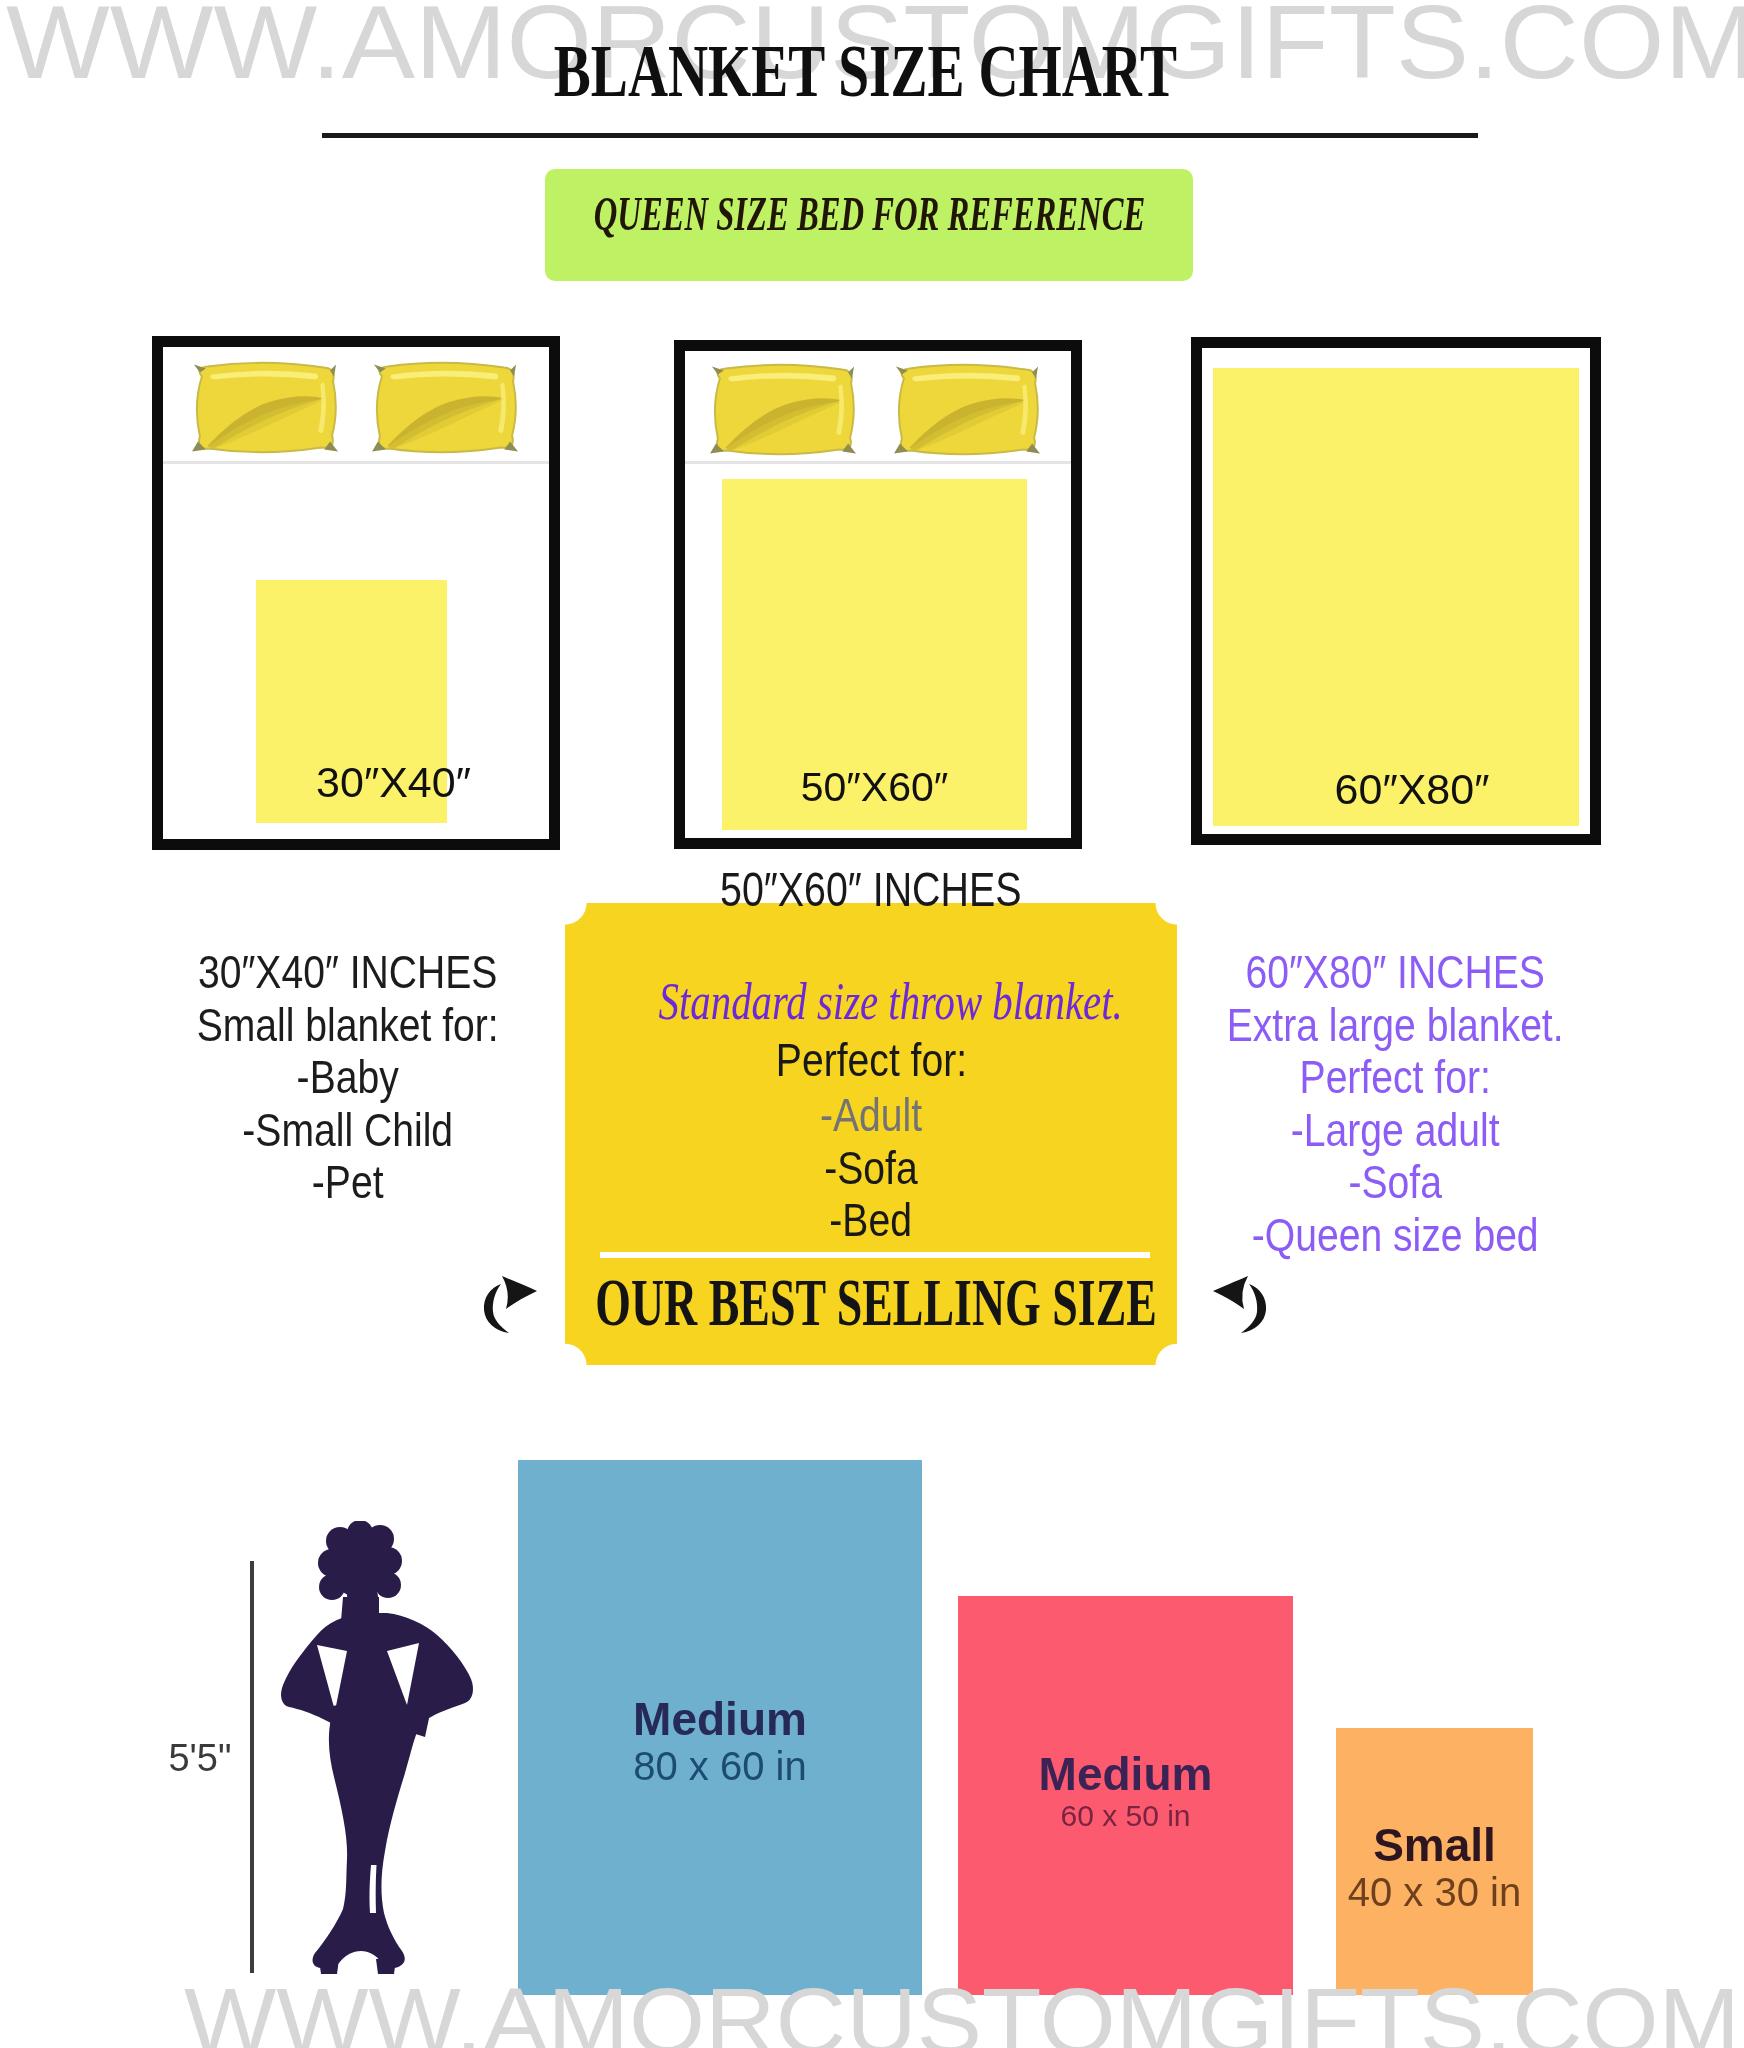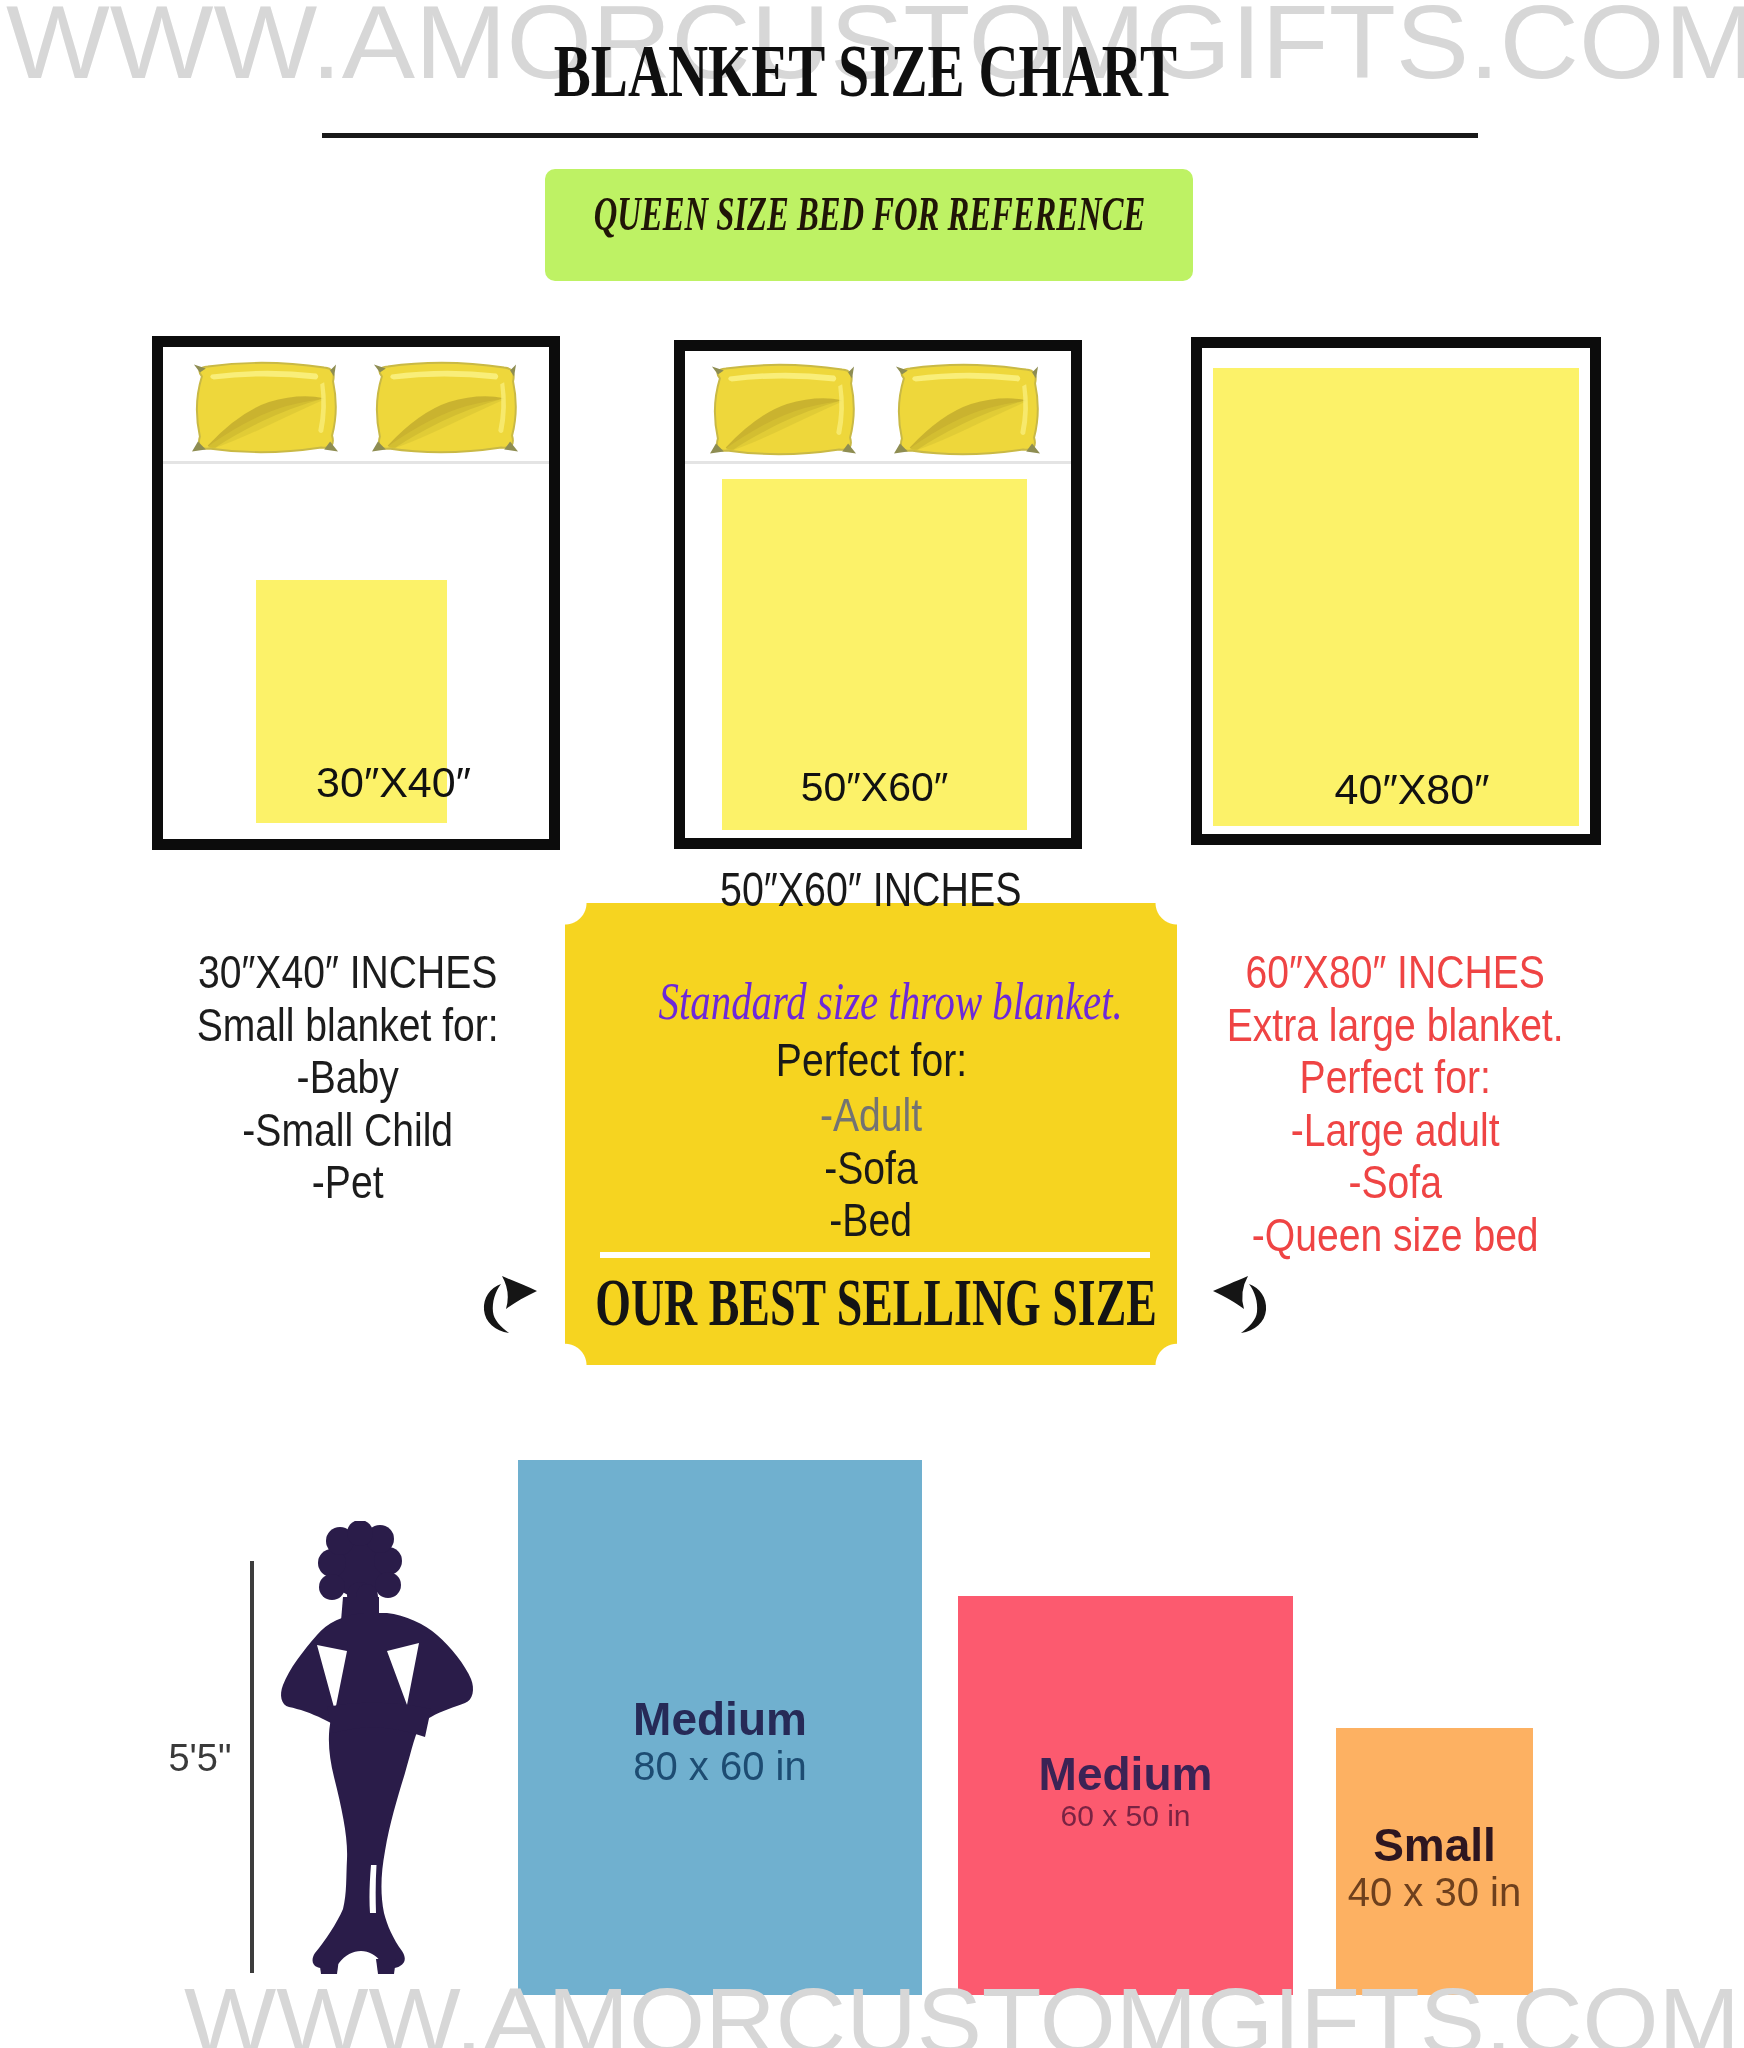--- a/index.html
+++ b/index.html
@@ -76,21 +76,21 @@
   <div class="abs" style="left:37px;top:128px;width:305px;height:351px;background:#FCF269;">
 
     <div class="abs" style="left:0;top:285px;width:305px;text-align:center;font-size:41px;color:#111;">50″X60″</div>
   </div>
 </div>
 
 <div class="abs" style="left:1191px;top:337px;width:388px;height:486px;border:11px solid #0c0c0c;background:#fff;">
 
   <div class="abs" style="left:11px;top:20px;width:366px;height:458px;background:#FCF269;">
 
-    <div class="abs" style="left:16px;top:397px;width:366px;text-align:center;font-size:43px;color:#111;">40″X80″</div>
+    <div class="abs" style="left:16px;top:397px;width:366px;text-align:center;font-size:43px;color:#111;">60″X80″</div>
   </div>
 </div>
 
 <div class="abs c" style="left:148px;top:946px;width:400px;font-size:46px;line-height:52.5px;color:#1c1c1c;">
     <span>30″X40″ INCHES<br>Small blanket for:<br>-Baby<br>-Small Child<br>-Pet</span>
   </div>
 
 <div class="abs" style="left:565px;top:903px;width:612px;height:462px;background:
   radial-gradient(circle at 0 0, rgba(0,0,0,0) 21px, #F6D420 22px) 0 0 / 50.5% 50.5% no-repeat,
   radial-gradient(circle at 100% 0, rgba(0,0,0,0) 21px, #F6D420 22px) 100% 0 / 50.5% 50.5% no-repeat,
@@ -133,21 +133,21 @@
   <path d="M 21 8 C 10 12, 3 22, 4 34 C 5 46, 15 55, 29 57 C 20 50, 14 44, 13 36 C 12 26, 15 16, 21 8 Z" fill="#151515"></path>
 </svg>
 
 <svg class="abs" style="left:1212px;top:1276px;" width="58" height="60" viewBox="0 0 58 60">
   <g transform="translate(58,0) scale(-1,1)">
     <path d="M 22 0 C 36 6, 46 10, 57 15 C 44 21, 34 27, 26 33 Q 31 16, 22 0 Z" fill="#151515"></path>
     <path d="M 21 8 C 10 12, 3 22, 4 34 C 5 46, 15 55, 29 57 C 20 50, 14 44, 13 36 C 12 26, 15 16, 21 8 Z" fill="#151515"></path>
   </g>
 </svg>
 
-<div class="abs c" style="left:1185px;top:946px;width:420px;font-size:46px;line-height:52.5px;color:#ef4444;">
+<div class="abs c" style="left:1185px;top:946px;width:420px;font-size:46px;line-height:52.5px;color:#8b5cf6;">
     <span>60″X80″ INCHES<br>Extra large blanket.<br>Perfect for:<br>-Large adult<br>-Sofa<br>-Queen size bed</span>
   </div>
 
 <div class="abs" style="left:250px;top:1561px;width:4px;height:412px;background:#3d3d3d;"></div>
 
 <div class="abs" style="left:150px;top:1737px;width:100px;text-align:center;font-size:38px;color:#3a3a3a;">5'5"</div>
 
 <svg class="abs" style="left:279px;top:1521px;" width="196" height="457" viewBox="0 0 196 457">
   <g fill="#2A1C49">
     <circle cx="81" cy="42" r="34"></circle>

